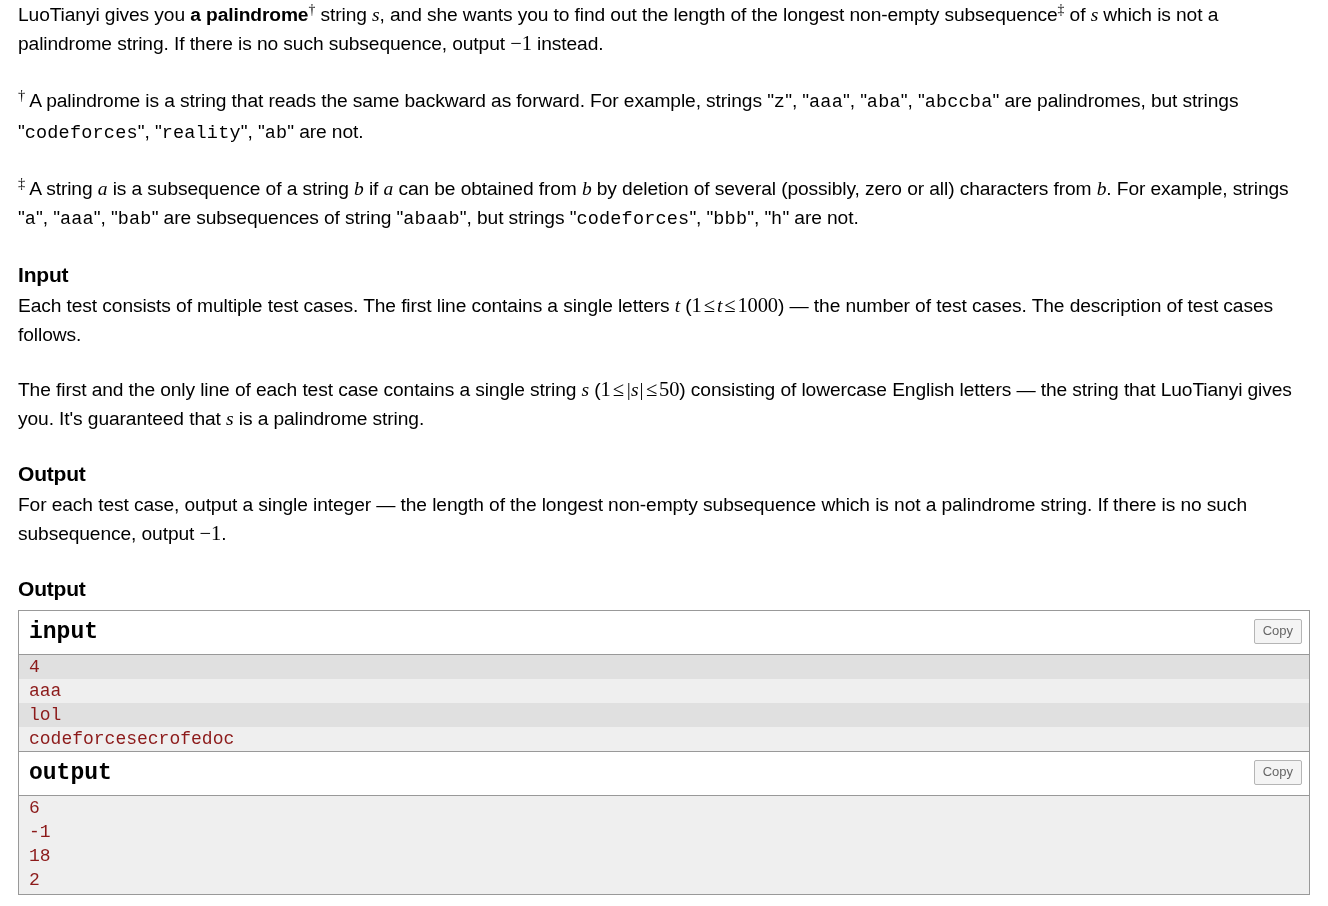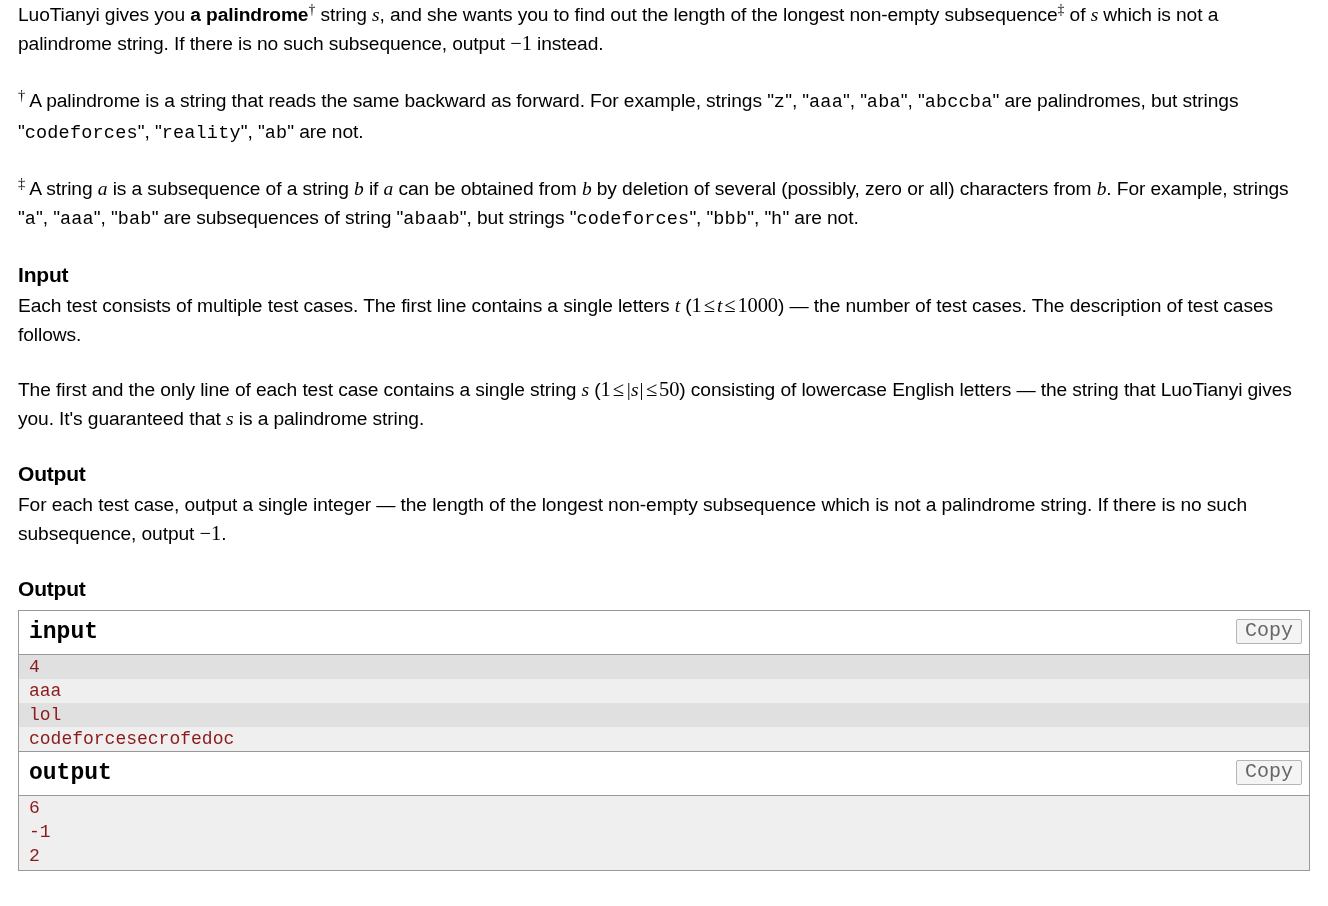--- a/index.html
+++ b/index.html
@@ -89,22 +89,22 @@
     height: 30px;
     line-height: 30px;
   }
   .copy-btn {
     position: absolute;
     right: 7px;
     top: 8px;
     border: 1px solid #b5b5b5;
     background: #f4f4f4;
     color: #666666;
-    font-family: Liberation Mono, monospace;
-    font-size: 20px;
+    font-family: Liberation Sans, sans-serif;
+    font-size: 13px;
     line-height: 16px;
     padding: 3px 8px 4px 8px;
     border-radius: 2px;
     cursor: pointer;
   }
   .io-pre {
     margin: 0;
     border-top: 1px solid #999999;
     font-family: "Liberation Mono", "DejaVu Sans Mono", monospace;
     font-size: 18px;
@@ -167,19 +167,20 @@
         <div class="line">lol</div>
         <div class="line">codeforcesecrofedoc</div>
       </div>
     </div>
 
     <div class="sample-box last">
       <div class="io-title"><span>output</span><button class="copy-btn">Copy</button></div>
       <div class="io-pre plain">
         <div class="line">6</div>
         <div class="line">-1</div>
+        <div class="line">18</div>
         <div class="line">2</div>
       </div>
     </div>
 
   </div>
 
 </div>
 
 </body></html>

